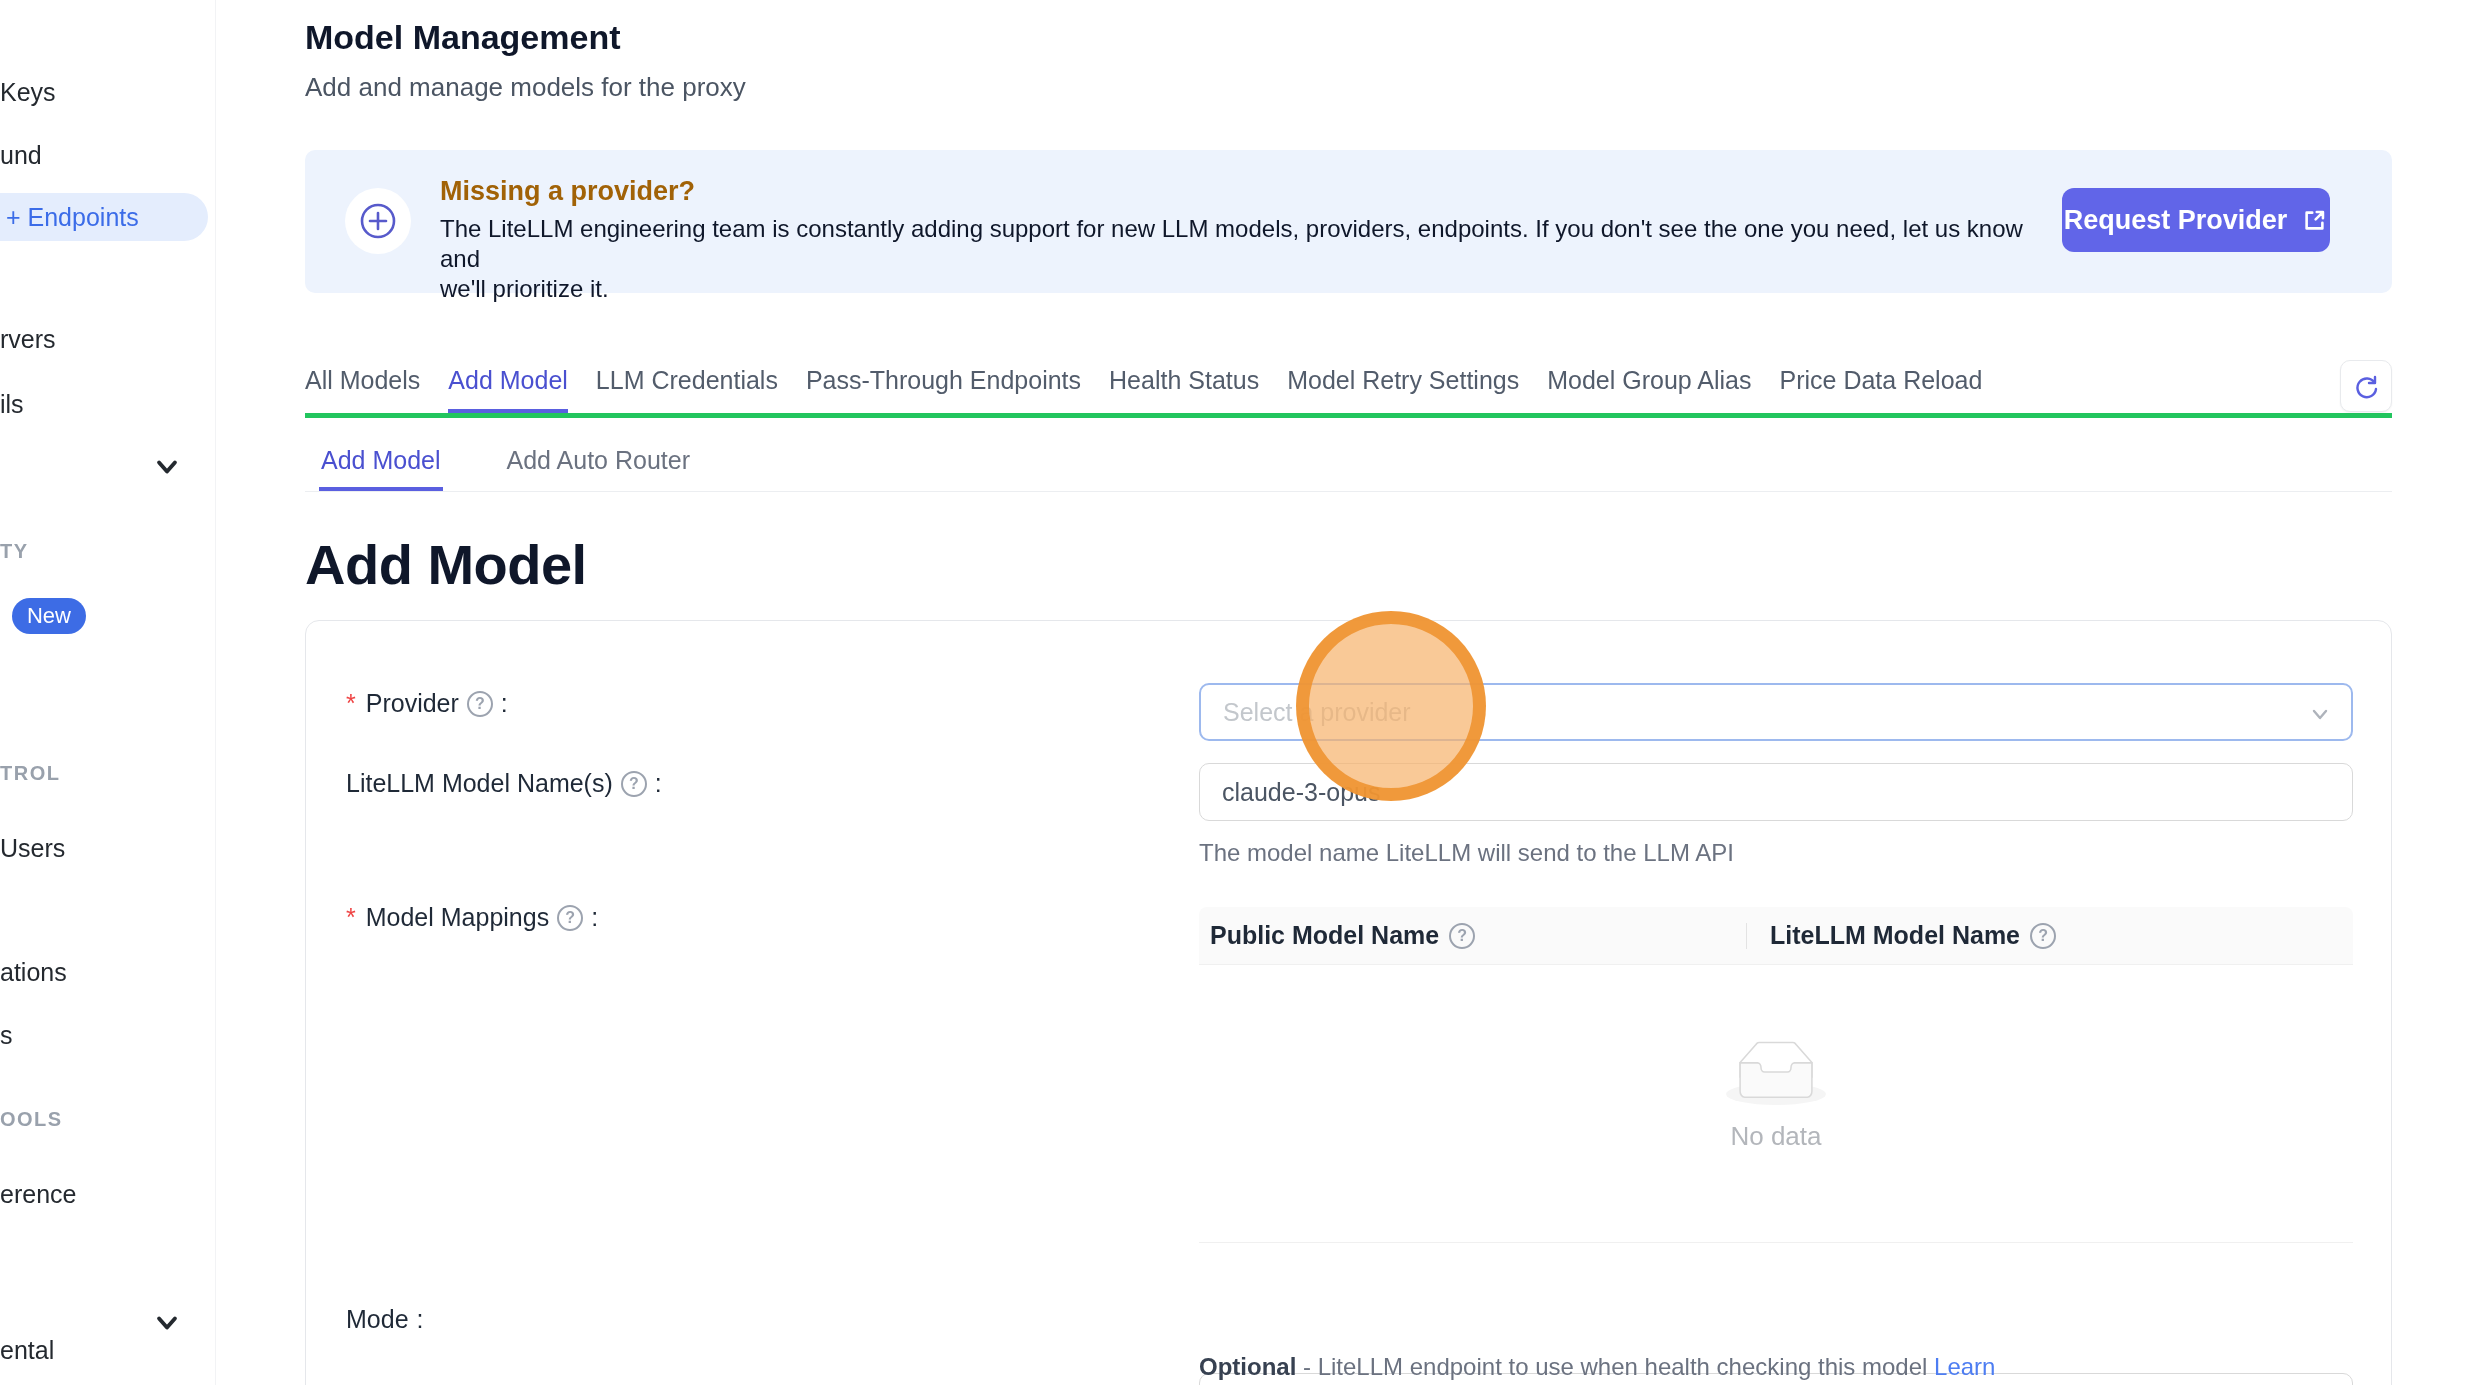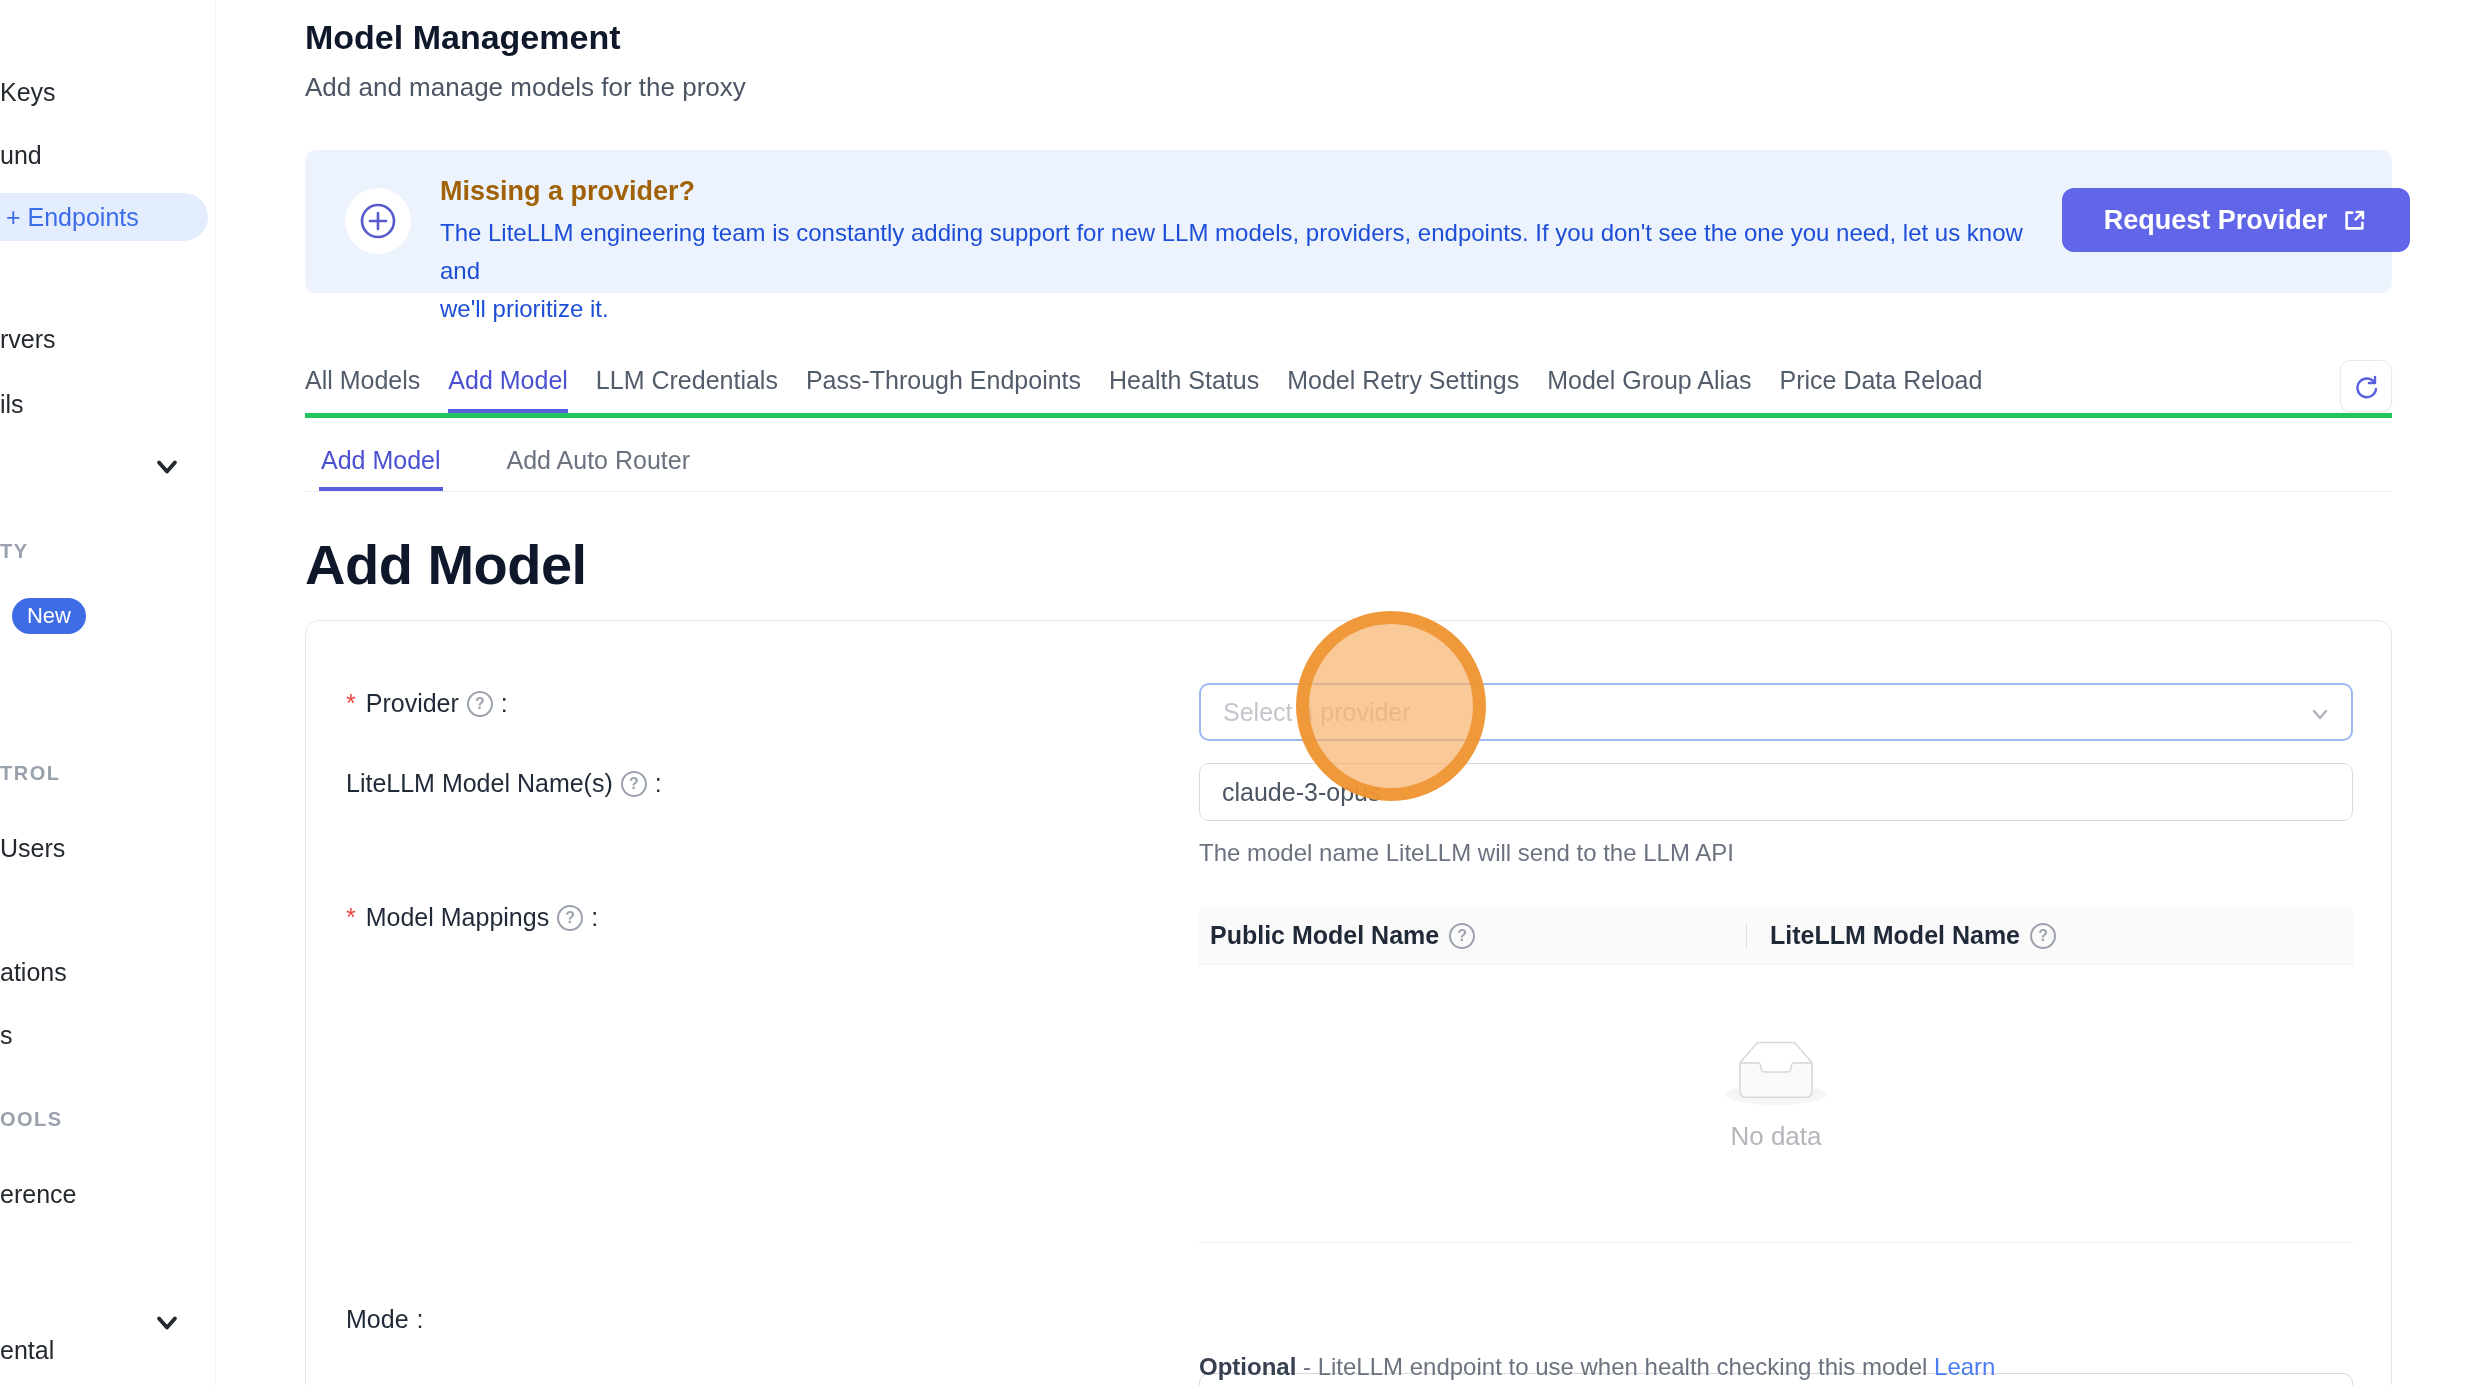--- a/index.html
+++ b/index.html
@@ -21,22 +21,22 @@
   .side-chevron { position:absolute; width:34px; height:34px; cursor:pointer; }
 
   
   .page-title { position:absolute; left:305px; top:18px; font-size:34px; font-weight:700; color:#0f172a; }
   .page-subtitle { position:absolute; left:305px; top:72px; font-size:26px; color:#4b5563; }
 
   
   .banner { position:absolute; left:305px; top:150px; width:2087px; height:143px; background:#edf3fd; border-radius:10px; }
   .banner-icon-circle { position:absolute; left:40px; top:38px; width:66px; height:66px; background:#fff; border-radius:50%; display:flex; align-items:center; justify-content:center; }
   .banner-title { position:absolute; left:135px; top:26px; font-size:27px; font-weight:700; color:#a16207; }
-  .banner-body { position:absolute; left:135px; top:64px; font-size:24px; line-height:38px; color:#1d4ed8; width:1600px; }
-  .req-btn { position:absolute; left:1757px; top:38px; width:348px; height:64px; background:#6165e8; border:none; border-radius:12px; color:#fff; font-size:27px; font-weight:700; font-family:"Liberation Sans",sans-serif; display:flex; align-items:center; justify-content:center; gap:14px; cursor:pointer; }
+  .banner-body { position:absolute; left:135px; top:64px; font-size:24px; line-height:30px; color:#0f172a; width:1600px; }
+  .req-btn { position:absolute; left:1757px; top:38px; width:268px; height:64px; background:#6165e8; border:none; border-radius:12px; color:#fff; font-size:27px; font-weight:700; font-family:"Liberation Sans",sans-serif; display:flex; align-items:center; justify-content:center; gap:14px; cursor:pointer; }
 
   
   .tabs { position:absolute; left:305px; top:366px; width:2087px; display:flex; gap:28px; border-bottom:5px solid #22c55e; }
   .tab { font-size:25px; color:#525c6b; padding-bottom:18px; white-space:nowrap; cursor:pointer; }
   .tab.active { color:#4a50d0; border-bottom:4px solid #5a5fe0; padding-bottom:14px; }
   .refresh-btn { position:absolute; left:2340px; top:360px; width:52px; height:52px; background:#fff; border:1px solid #e8eaed; border-radius:10px; box-shadow:0 1px 2px rgba(0,0,0,.05); display:flex; align-items:center; justify-content:center; cursor:pointer; }
 
   .subtabs { position:absolute; left:305px; top:446px; width:2087px; display:flex; gap:62px; border-bottom:1px solid #eceef1; padding-left:14px; }
   .subtab { font-size:25px; color:#6b7280; padding-bottom:16px; padding-left:2px; padding-right:2px; white-space:nowrap; cursor:pointer; }
   .subtab.active { color:#4a50d0; border-bottom:4px solid #5a5fe0; padding-bottom:12px; }

